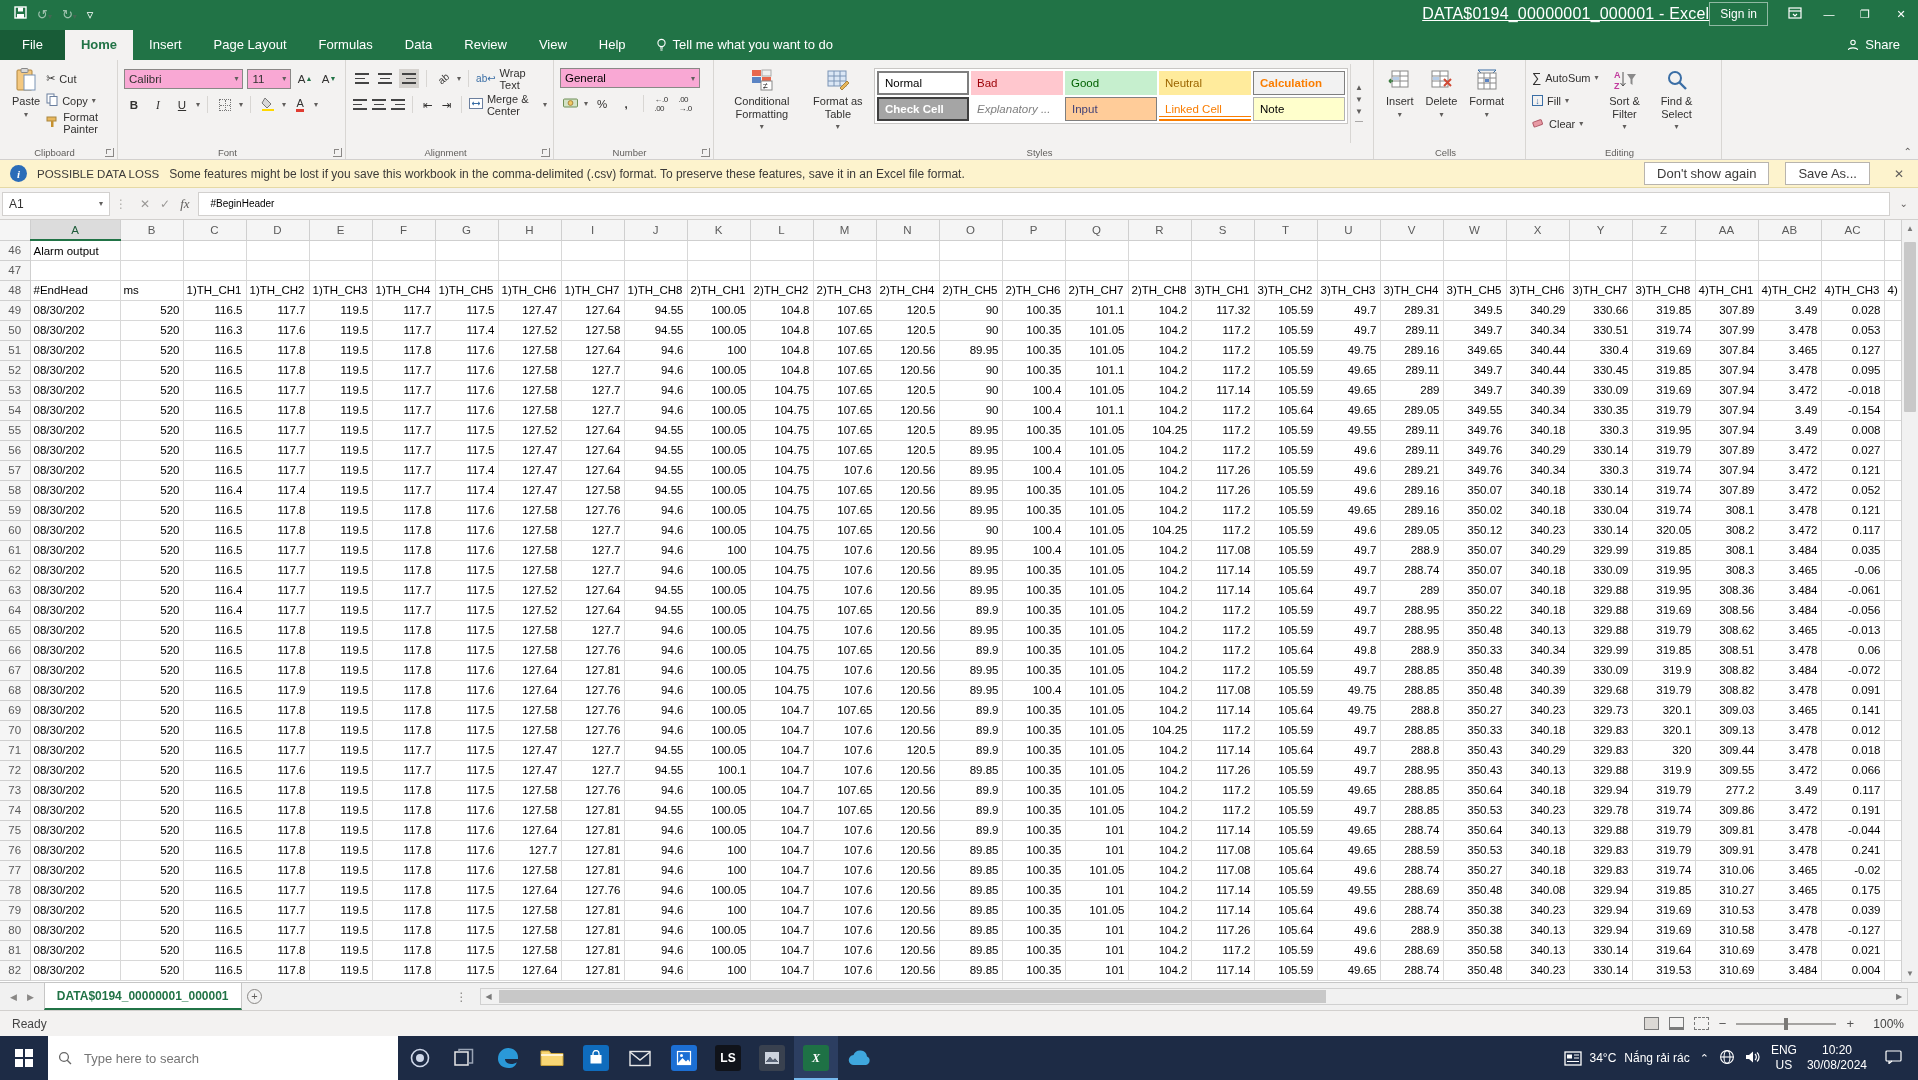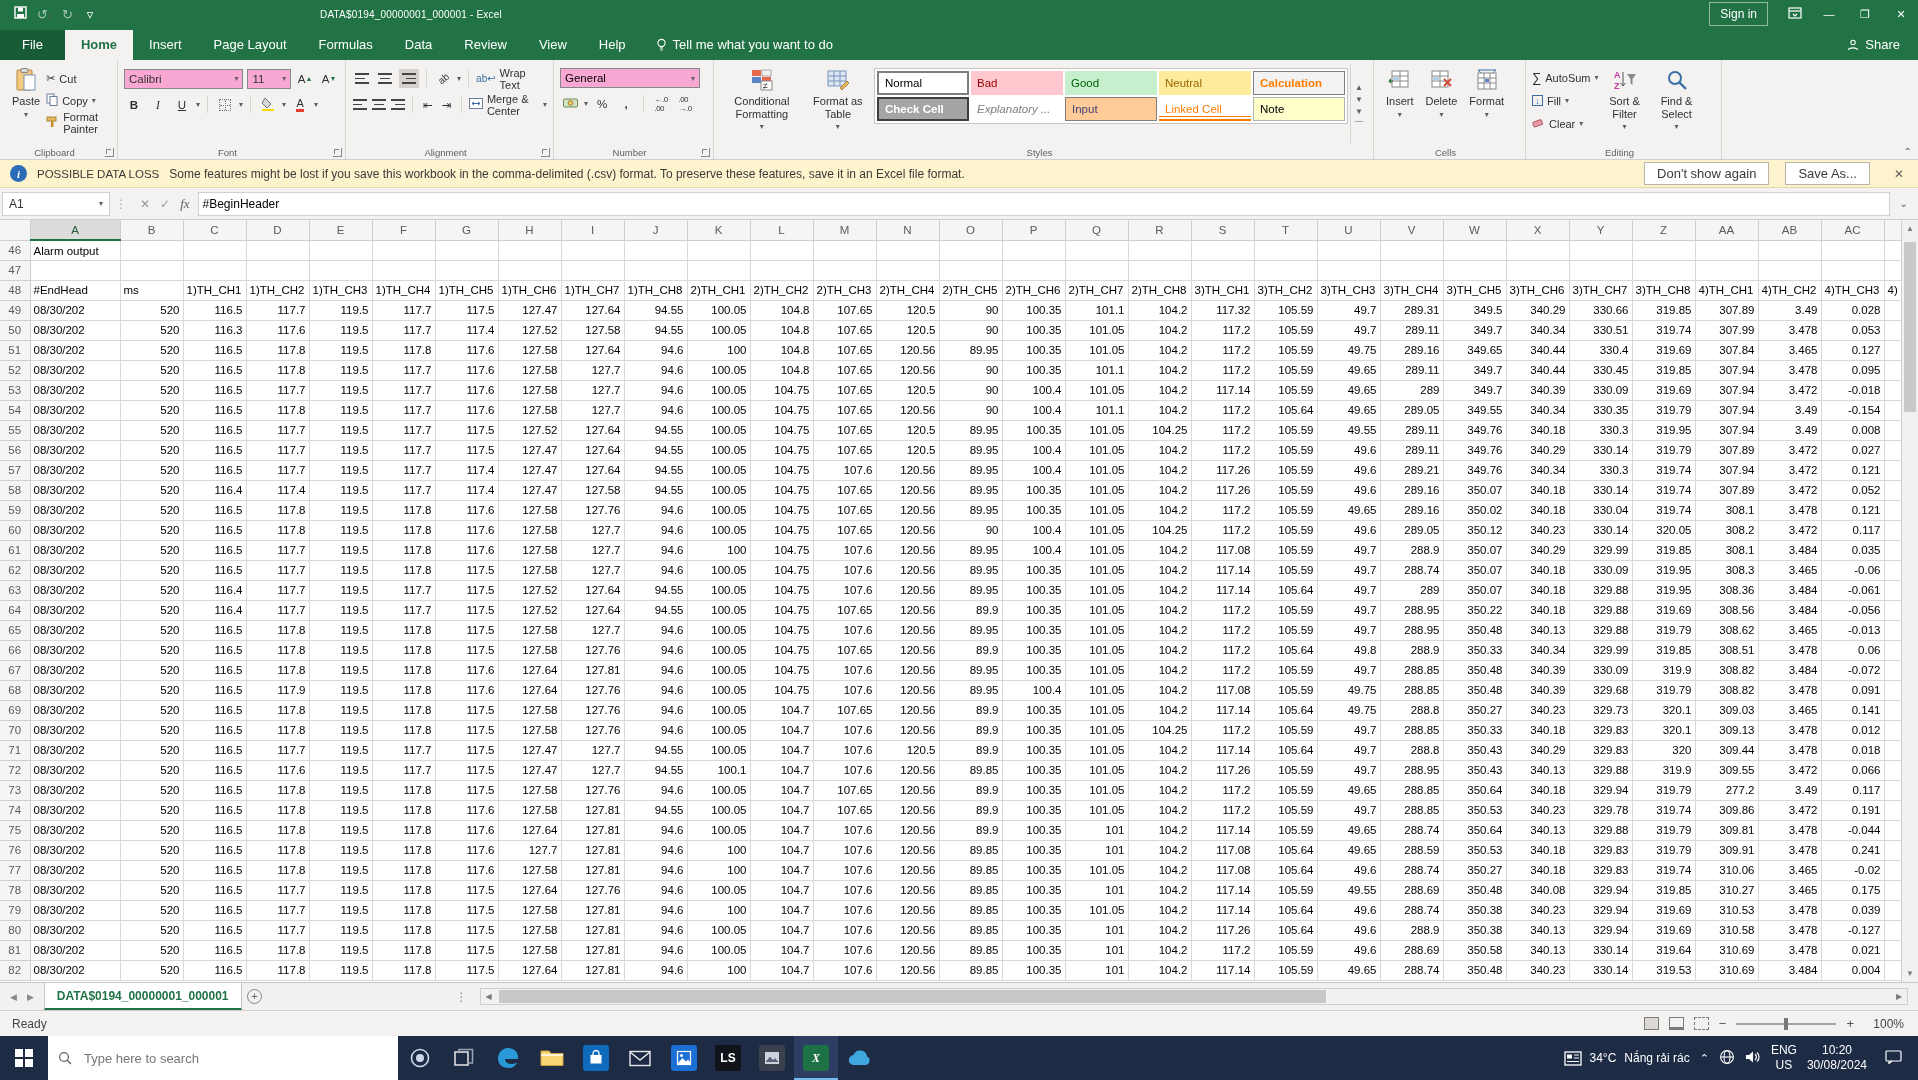--- a/index.html
+++ b/index.html
@@ -5,21 +5,21 @@
   * { margin:0; padding:0; box-sizing:border-box; }
   html,body { width:1918px; height:1080px; overflow:hidden;
     font-family:"Liberation Sans","DejaVu Sans",sans-serif; background:#fff; }
   .app { display:flex; flex-direction:column; width:1918px; height:1080px; }
 
   
   .titlebar { height:28px; background:#217346; color:#fff; display:flex; align-items:center; font-size:12px; flex:0 0 auto; }
   .qat { display:flex; align-items:center; gap:10px; padding-left:14px; width:320px; }
   .qat .qbtn { color:#fff; font-size:13px; cursor:default; }
   .qat .dim { opacity:.55; }
-  .title-center { flex:1; text-align:left; font-size:10px; letter-spacing:.2px; }
+  .title-center { flex:1; text-align:right; font-size:16px; letter-spacing:.2px;text-decoration:underline; }
   .title-right { display:flex; align-items:center; gap:2px; padding-right:0; }
   .signin { font-size:12px; padding:4px 10px; border:1px solid rgba(255,255,255,.5); margin-right:10px; }
   .ribbon-opts { width:30px; text-align:center; font-size:12px; }
   .winbtn { width:34px; height:28px; display:flex; align-items:center; justify-content:center; font-size:11px; }
 
   
   .tabstrip { height:32px; background:#217346; display:flex; align-items:flex-end; color:#fff; font-size:13px; flex:0 0 auto; }
   .rtab { padding:7px 16px 8px; cursor:default; }
   .rtab.file { background:#185c37; padding:7px 22px 8px; }
   .rtab.active { background:#f3f2f1; color:#217346; font-weight:bold; }
@@ -66,21 +66,21 @@
   .warn-close { margin-left:14px; margin-right:4px; color:#605e5c; font-size:12px; }
   .warn-msg { white-space:nowrap; overflow:hidden; }
   .warn-spacer { flex:1; }
 
   
   .formulabar { height:32px; background:#f3f2f1; border-bottom:1px solid #d2d0ce; display:flex; align-items:center; flex:0 0 auto; font-size:12px; }
   .namebox { width:108px; height:24px; background:#fff; border:1px solid #d2d0ce; margin-left:2px; display:flex; align-items:center; padding:0 6px; justify-content:space-between; color:#323130; }
   .fx-dots { color:#b0aeab; padding:0 5px; font-size:12px; }
   .fxbtns { display:flex; align-items:center; gap:10px; padding:0 8px; color:#9a9896; }
   .fx-it { font-style:italic; font-family:"Liberation Serif",serif; color:#605e5c; font-size:13px; }
-  .formula-input { flex:1; background:#fff; border:1px solid #d2d0ce; height:24px; display:flex; align-items:center; padding:0 4px; color:#000; font-size:12px; }
+  .formula-input { flex:1; background:#fff; border:1px solid #d2d0ce; height:24px; display:flex; align-items:center; padding:0 12px; color:#000; font-size:10px; }
   .fb-chevron { padding:0 10px; color:#605e5c; font-size:10px; }
 
   
   .gridwrap { position:relative; flex:1 1 auto; overflow:hidden; background:#fff; }
   table.grid { border-collapse:collapse; table-layout:fixed; font-size:11.5px; }
   table.grid th, table.grid td { height:20px; padding:0 3px; border-right:1px solid #d8d8d8; border-bottom:1px solid #d8d8d8; overflow:hidden; white-space:nowrap; }
   table.grid th { background:#f5f5f5; color:#5b5b5b; font-weight:normal; text-align:center; border-right:1px solid #cfcfcf; border-bottom:1px solid #cfcfcf; font-size:11.5px; }
   th.colhead.selected { background:#dcdcdc; border-bottom:2px solid #217346; color:#1e5c3a; }
   th.rowhead { width:30px; font-size:11px; }
   td.num { text-align:right; }

